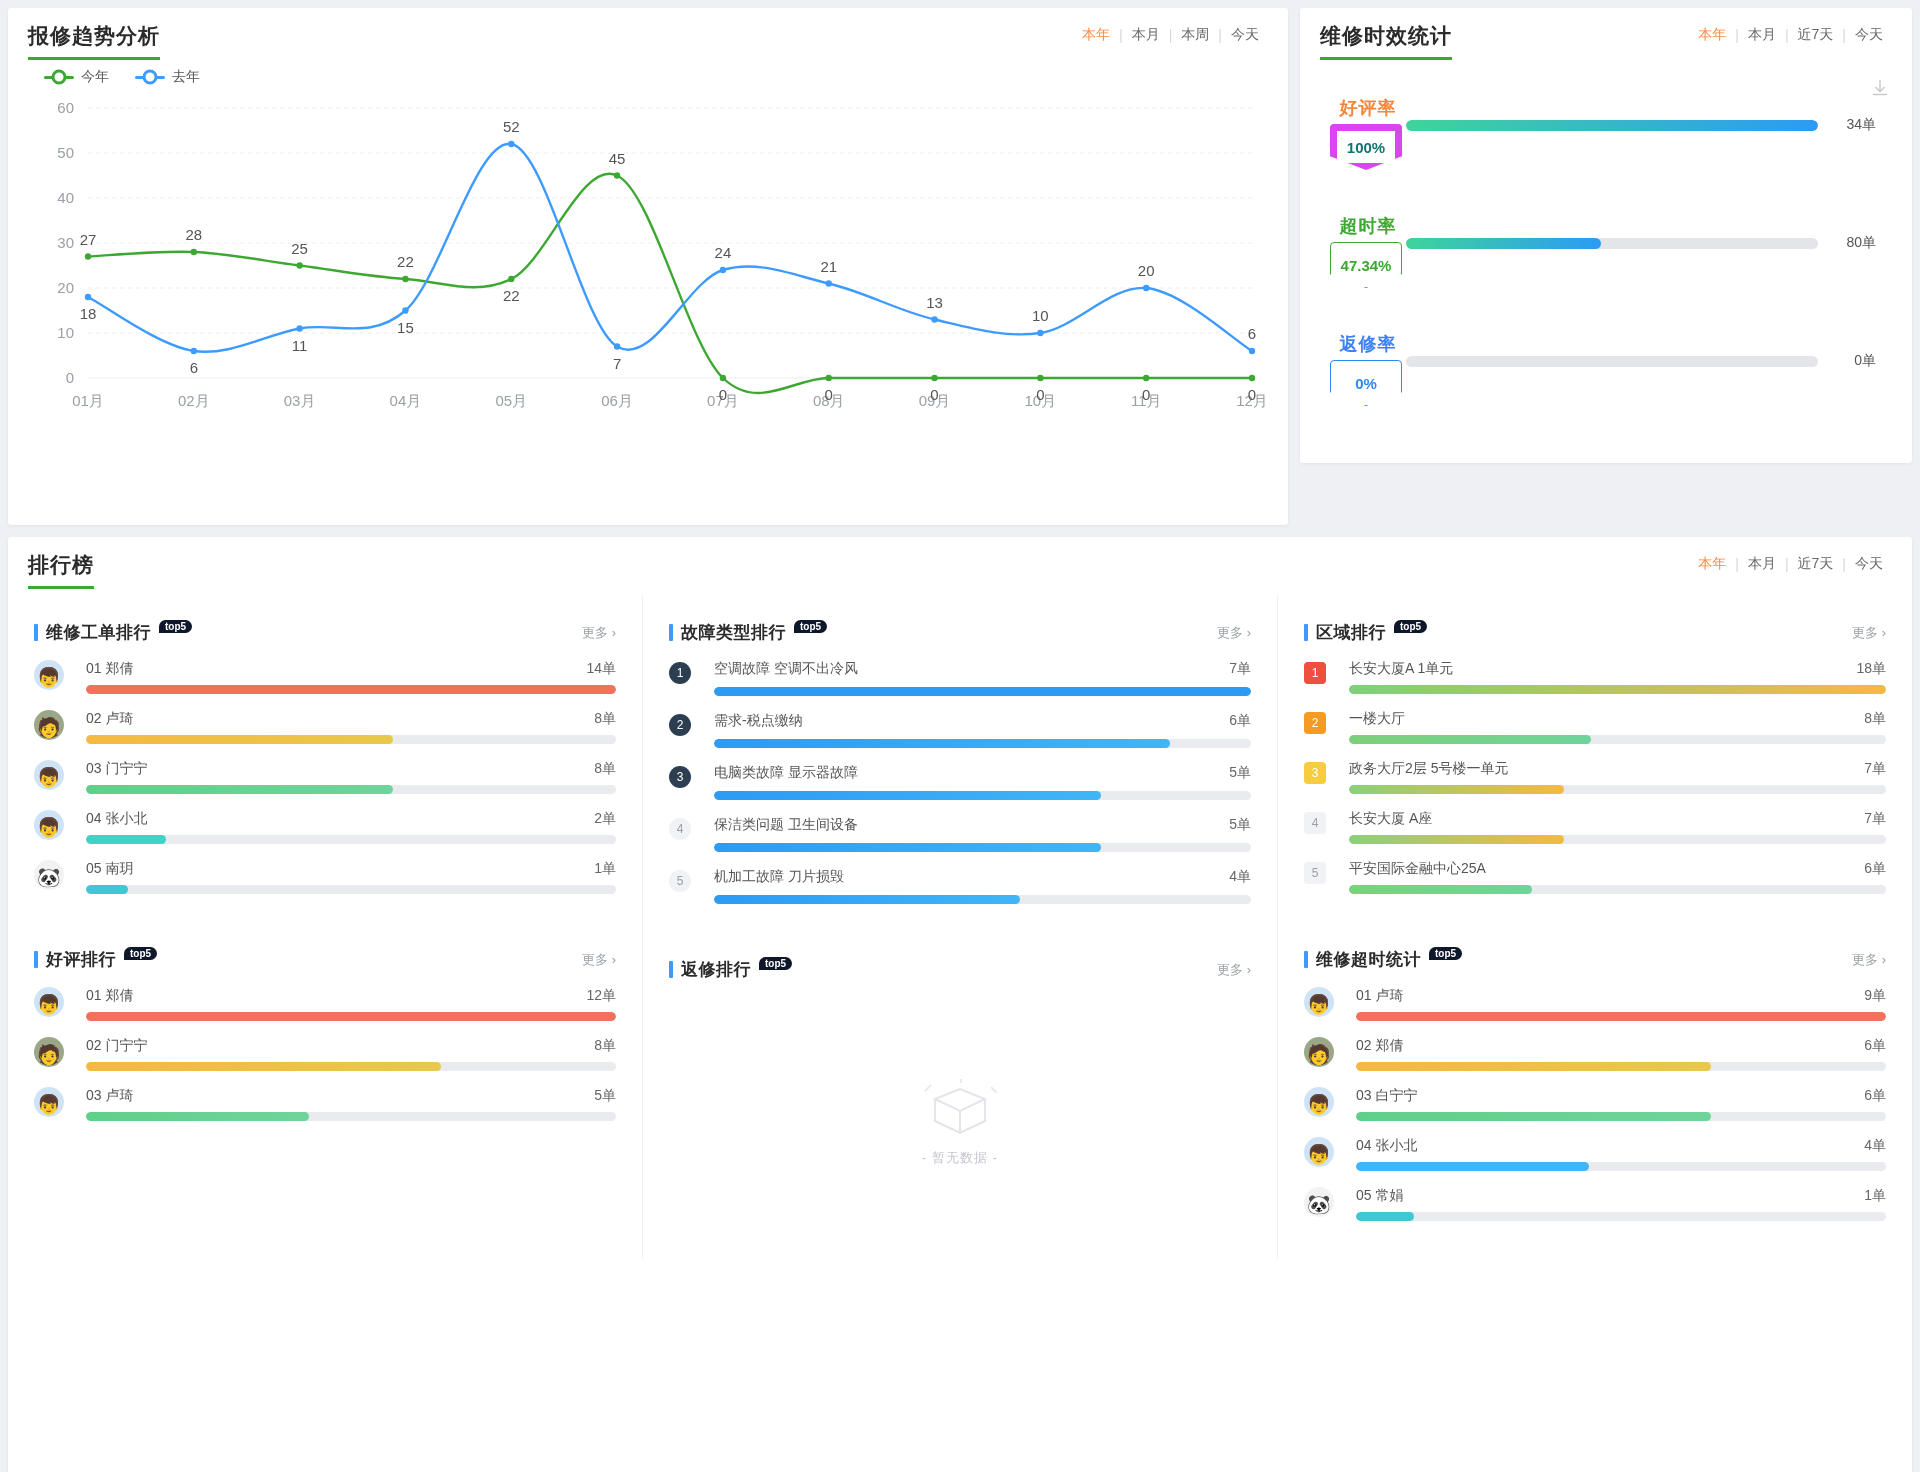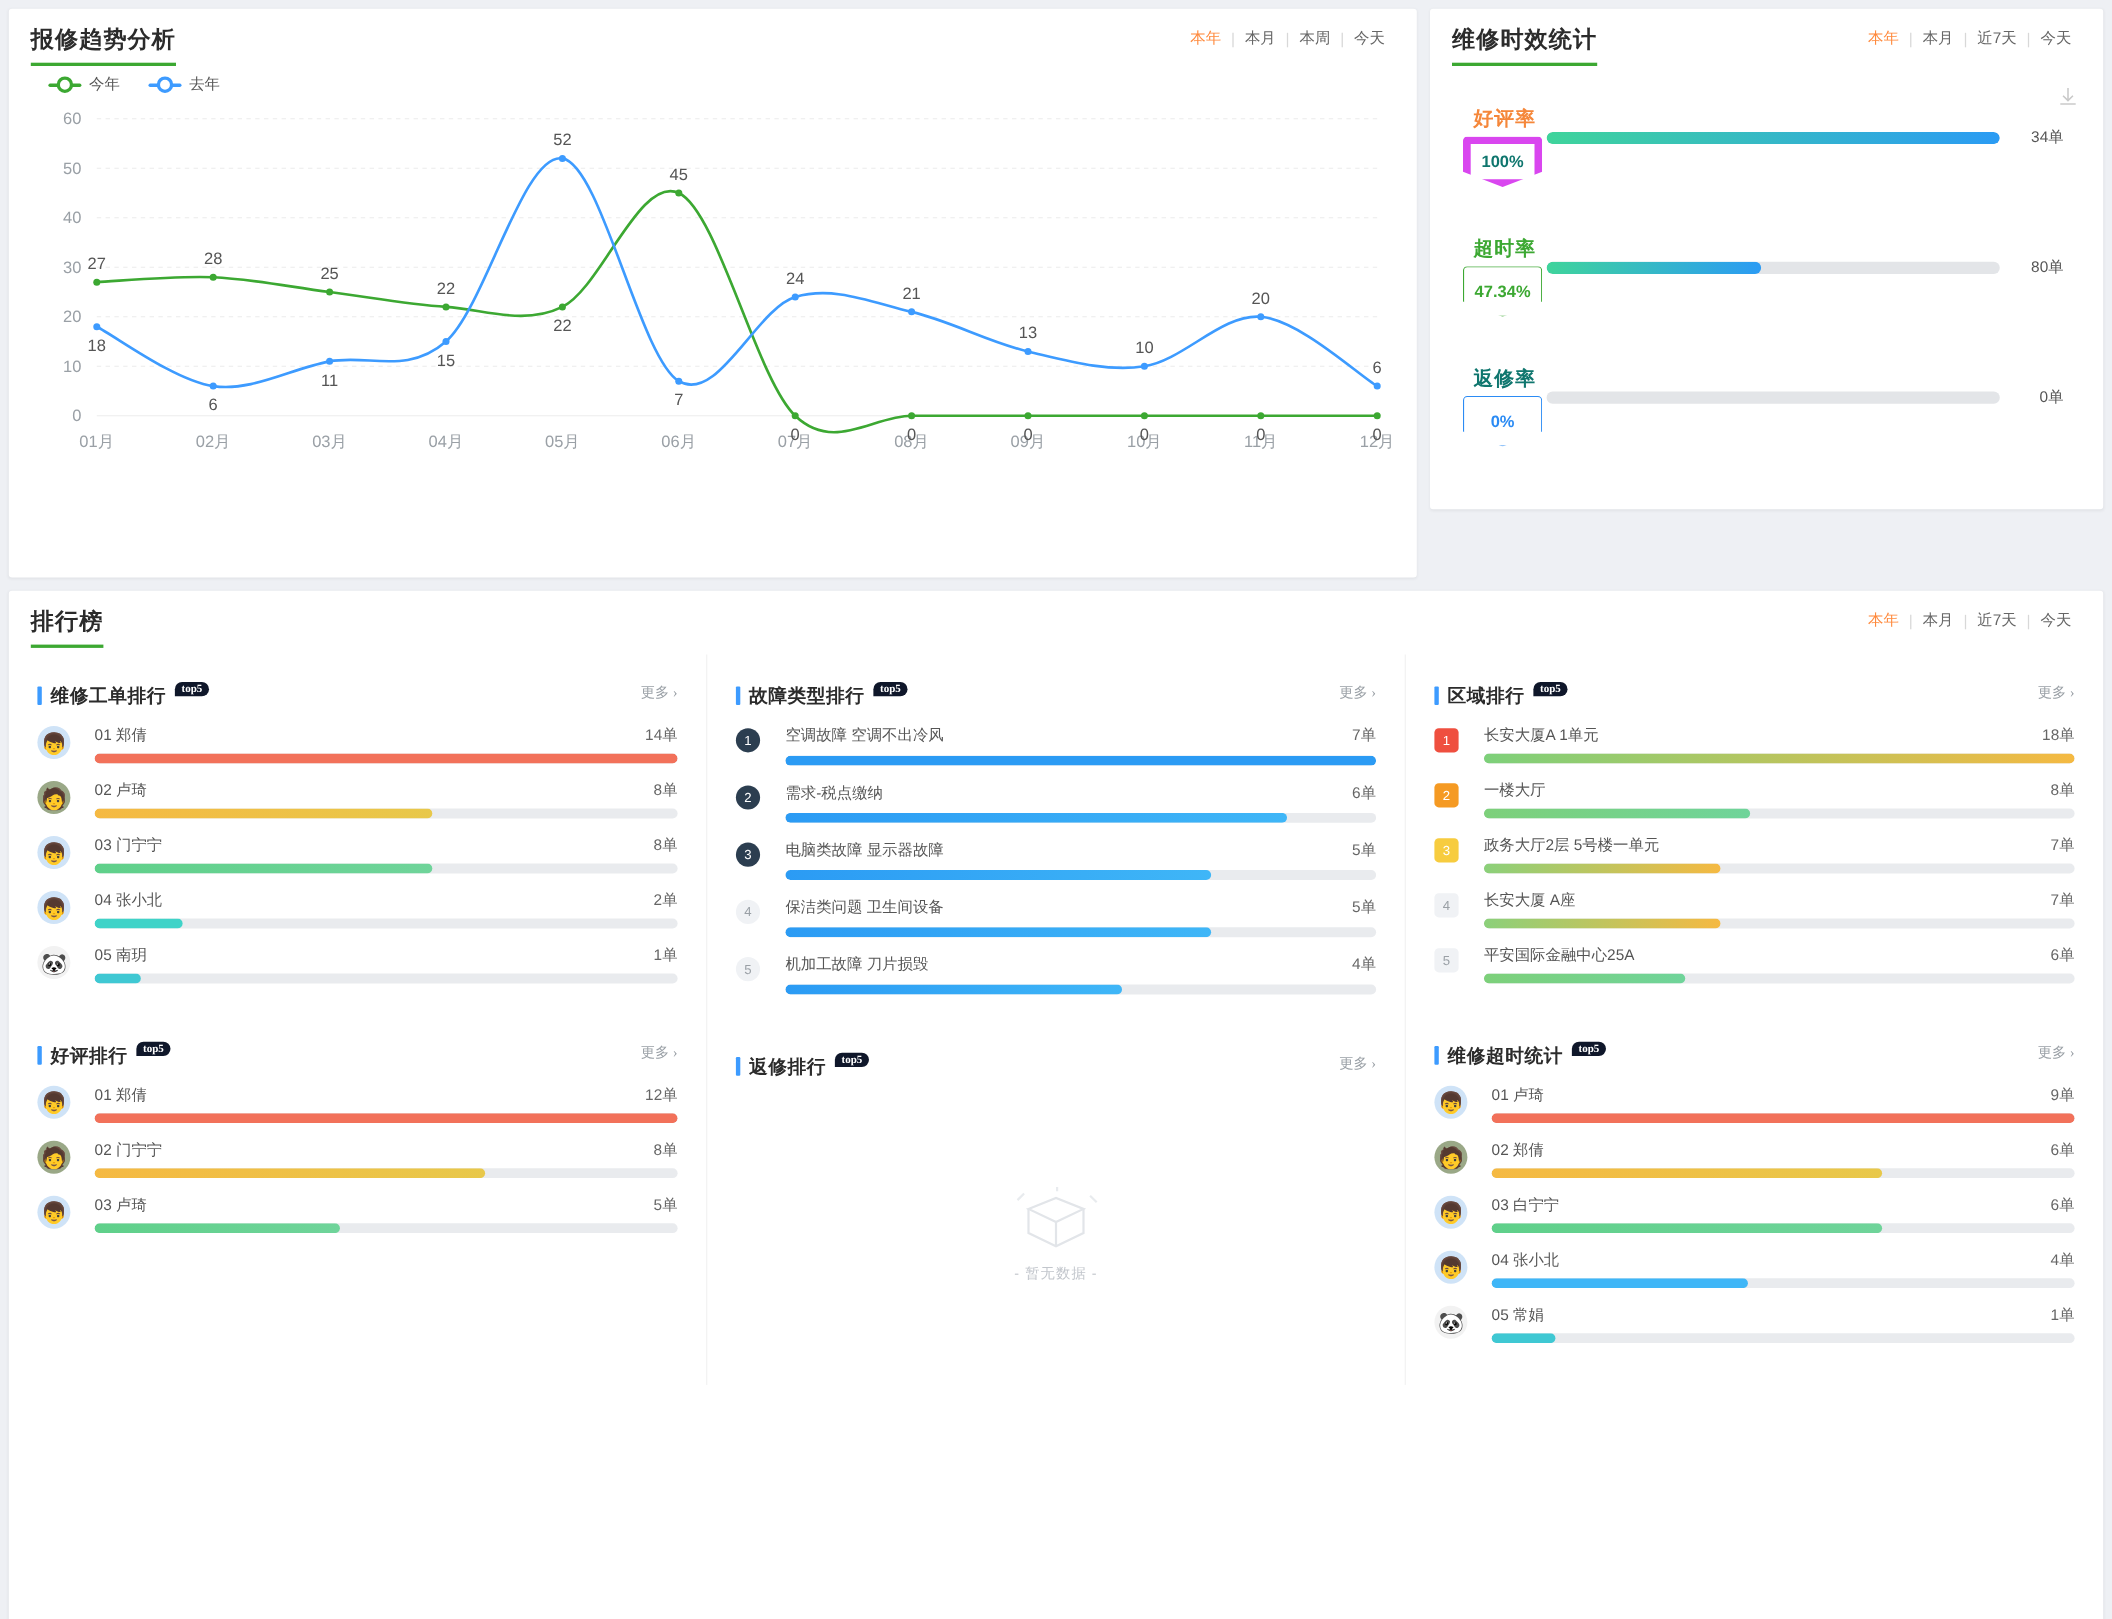--- a/index.html
+++ b/index.html
@@ -60,21 +60,21 @@
   .eff-fill { height: 100%; border-radius: 6px; }
   .eff-val { font-size: 14px; color: #555; width: 46px; text-align: right; }
 
   
   .rank-card { margin-top: 12px; width: 100%; min-height: 960px; }
   .rank-grid { display: flex; padding: 6px 0 0 0; }
   .rank-col { flex: 1; padding: 0 26px; border-right: 1px solid #f0f0f0; }
   .rank-col:last-child { border-right: none; }
 
   .rank-block { padding: 26px 0 12px 0; }
-  .rank-head { display: flex; justify-content: space-between; margin-bottom: 16px; font-family: Liberation Serif, serif; }
+  .rank-head { display: flex; align-items: center; justify-content: space-between; margin-bottom: 16px; }
   .rank-head-l { display: flex; align-items: center; gap: 8px; }
   .rank-bar-mark { width: 4px; height: 17px; background: #3d9bff; border-radius: 1px; }
   .rank-name { font-size: 17px; font-weight: bold; color: #2b2b2b; letter-spacing: .5px; }
   .top-badge {
     font-size: 10px; color: #fff; background: #0f172a; border-radius: 8px 8px 8px 0;
     padding: 1px 6px; font-weight: bold; transform: translateY(-6px);
   }
   .more { font-size: 13px; color: #9aa0a6; cursor: pointer; }
 
   .item { display: flex; align-items: flex-start; margin-bottom: 16px; }
@@ -267,21 +267,21 @@
             </div>
             <div class="eff-bar-area">
               <div class="eff-track">
                 <div class="eff-fill" style="width:47.34%;background:linear-gradient(90deg,#3fd49b,#2b9bf4)"></div>
               </div>
               <div class="eff-val">80单</div>
             </div>
           </div>
           <div class="eff-row">
             <div class="eff-badge">
-              <div class="eff-label" style="color:#0f766e">返修率</div>
+              <div class="eff-label" style="color:#3b82f6">返修率</div>
               <div class="eff-shield" style="color:#2b8bf4;border:1px solid #2b8bf4;border-radius:4px;clip-path:polygon(0 0,100% 0,100% 70%,50% 100%,0 70%)">0%</div>
             </div>
             <div class="eff-bar-area">
               <div class="eff-track">
                 <div class="eff-fill" style="width:0%;background:linear-gradient(90deg,#3fd49b,#2b9bf4)"></div>
               </div>
               <div class="eff-val">0单</div>
             </div>
           </div>
         </div>

